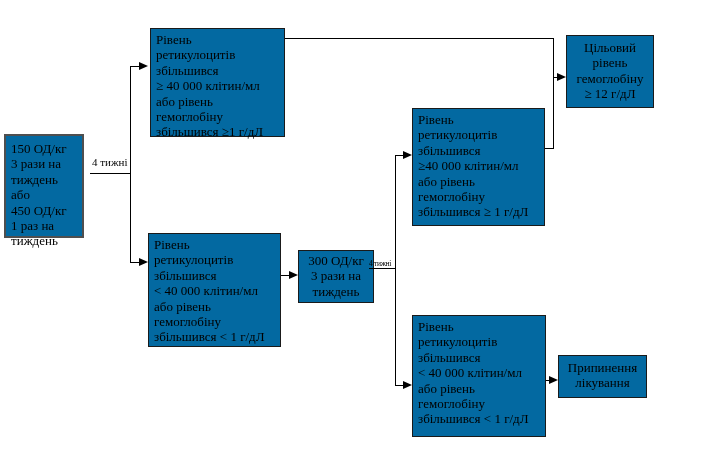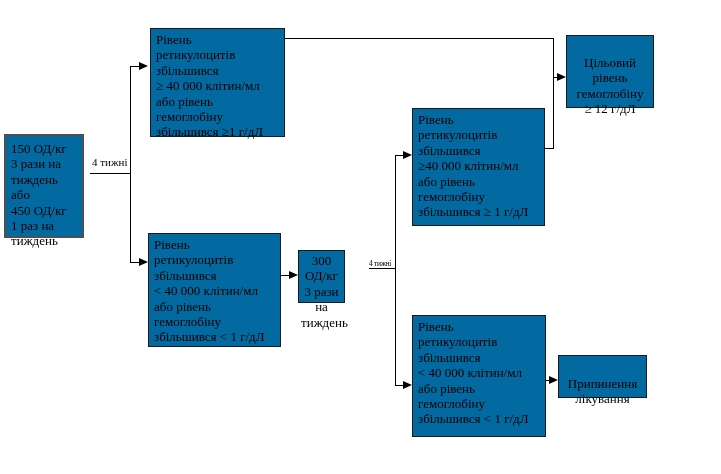--- a/index.html
+++ b/index.html
@@ -74,46 +74,46 @@
 збільшився ≥1 г/дЛ</div>
 
   <div class="node" style="left:148px; top:233px; width:133px; height:114px;">Рівень
 ретикулоцитів
 збільшився
 &lt; 40 000 клітин/мл
 або рівень
 гемоглобіну
 збільшився &lt; 1 г/дЛ</div>
 
-  <div class="node center" style="left:298px; top:250px; width:47px; height:53px; padding-top:2px;">300 ОД/кг
+  <div class="node center" style="left:298px; top:250px; width:76px; height:53px; padding-top:2px;">300 ОД/кг
 3 рази на
 тиждень</div>
 
   <div class="node" style="left:412px; top:108px; width:133px; height:118px;">Рівень
 ретикулоцитів
 збільшився
 ≥40 000 клітин/мл
 або рівень
 гемоглобіну
 збільшився ≥ 1 г/дЛ</div>
 
   <div class="node" style="left:412px; top:315px; width:134px; height:122px;">Рівень
 ретикулоцитів
 збільшився
 &lt; 40 000 клітин/мл
 або рівень
 гемоглобіну
 збільшився &lt; 1 г/дЛ</div>
 
-  <div class="node center" style="left:566px; top:35px; width:88px; height:73px; padding-top:19px;">Цільовий
+  <div class="node center" style="left:566px; top:35px; width:88px; height:73px; padding-top:4px;">Цільовий
 рівень
 гемоглобіну
 ≥ 12 г/дЛ</div>
 
-  <div class="node center" style="left:558px; top:355px; width:89px; height:43px; padding-top:20px;">Припинення
+  <div class="node center" style="left:558px; top:355px; width:89px; height:43px; padding-top:4px;">Припинення
 лікування</div>
 
   <div class="lbl" style="left:92px; top:156px; font-size:11px;">4 тижні</div>
 
   <div class="lbl" style="left:369px; top:258px; font-size:7.5px; letter-spacing:-0.3px;">4 тижні</div>
 
 
   <div class="h-line" style="left:90px; top:173px; width:40px;"></div>
   <div class="v-line" style="left:130px; top:66px; height:197px;"></div>
   <div class="h-line" style="left:130px; top:66px; width:11px;"></div>

